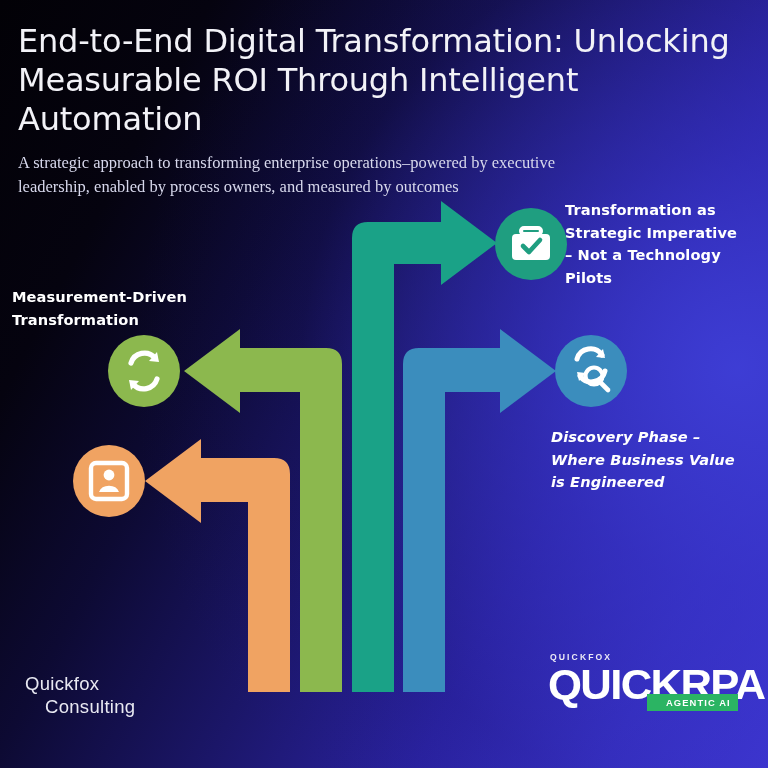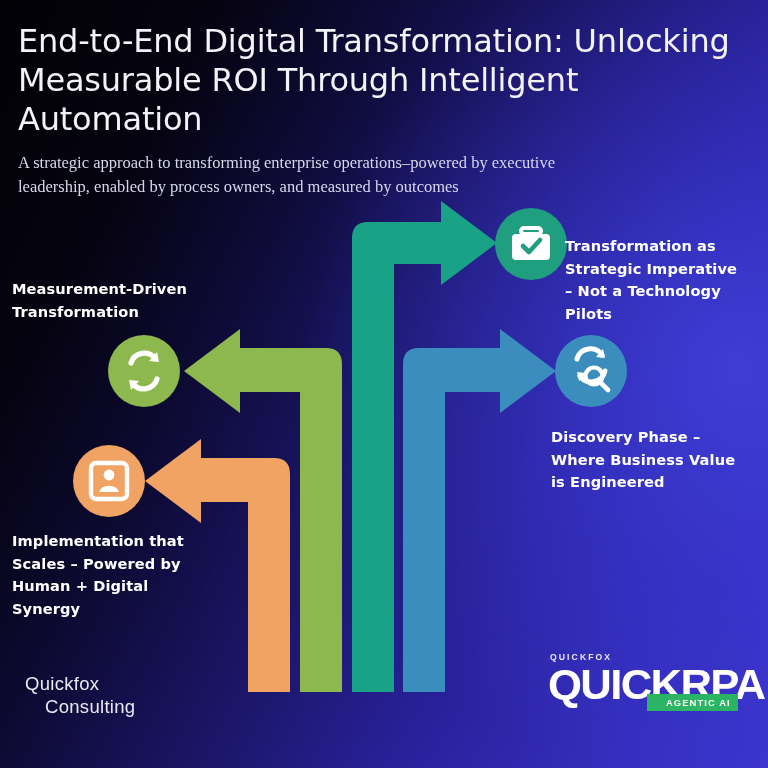--- a/index.html
+++ b/index.html
@@ -52,23 +52,23 @@
   .node-label {
     position: absolute;
     font-family: "DejaVu Sans", sans-serif;
     font-size: 14.6px;
     line-height: 22.5px;
     font-weight: bold;
     color: #ffffff;
     white-space: pre-line;
     letter-spacing: 0.1px;
   }
-  #label-strategic { left: 565px; top: 199px; width: 196px; margin-top: 36px; }
-  #label-discovery { left: 551px; top: 426px; width: 200px; }
-  #label-measurement { left: 12px; top: 278px; width: 200px; }
+  #label-strategic { left: 565px; top: 199px; width: 196px; }
+  #label-discovery { left: 551px; top: 426px; width: 200px; font-style: italic; }
+  #label-measurement { left: 12px; top: 286px; width: 200px; }
   #label-implementation { left: 12px; top: 530px; width: 192px; }
 
   
   #logo-consulting {
     position: absolute;
     left: 25px; top: 672px;
     font-family: "Liberation Sans", sans-serif;
     font-size: 18.5px;
     line-height: 23px;
     font-weight: 300;
@@ -219,24 +219,20 @@
 – Not a Technology
 Pilots</div>
 
   <div class="node-label" id="label-discovery">Discovery Phase –
 Where Business Value
 is Engineered</div>
 
   <div class="node-label" id="label-measurement">Measurement-Driven
 Transformation</div>
 
-  <div class="node-label" id="label-implementation">Implementation that
-Scales – Powered by
-Human + Digital
-Synergy</div>
 
   <div id="logo-consulting">
     <span class="l1">Quickfox</span>
     <span class="l2">Consulting</span>
   </div>
 
   <div id="logo-quickrpa">
     <span class="qf-top">QUICKFOX</span>
     <span class="qf-main">QUICKRPA</span>
     <span class="qf-badge">AGENTIC AI</span>

